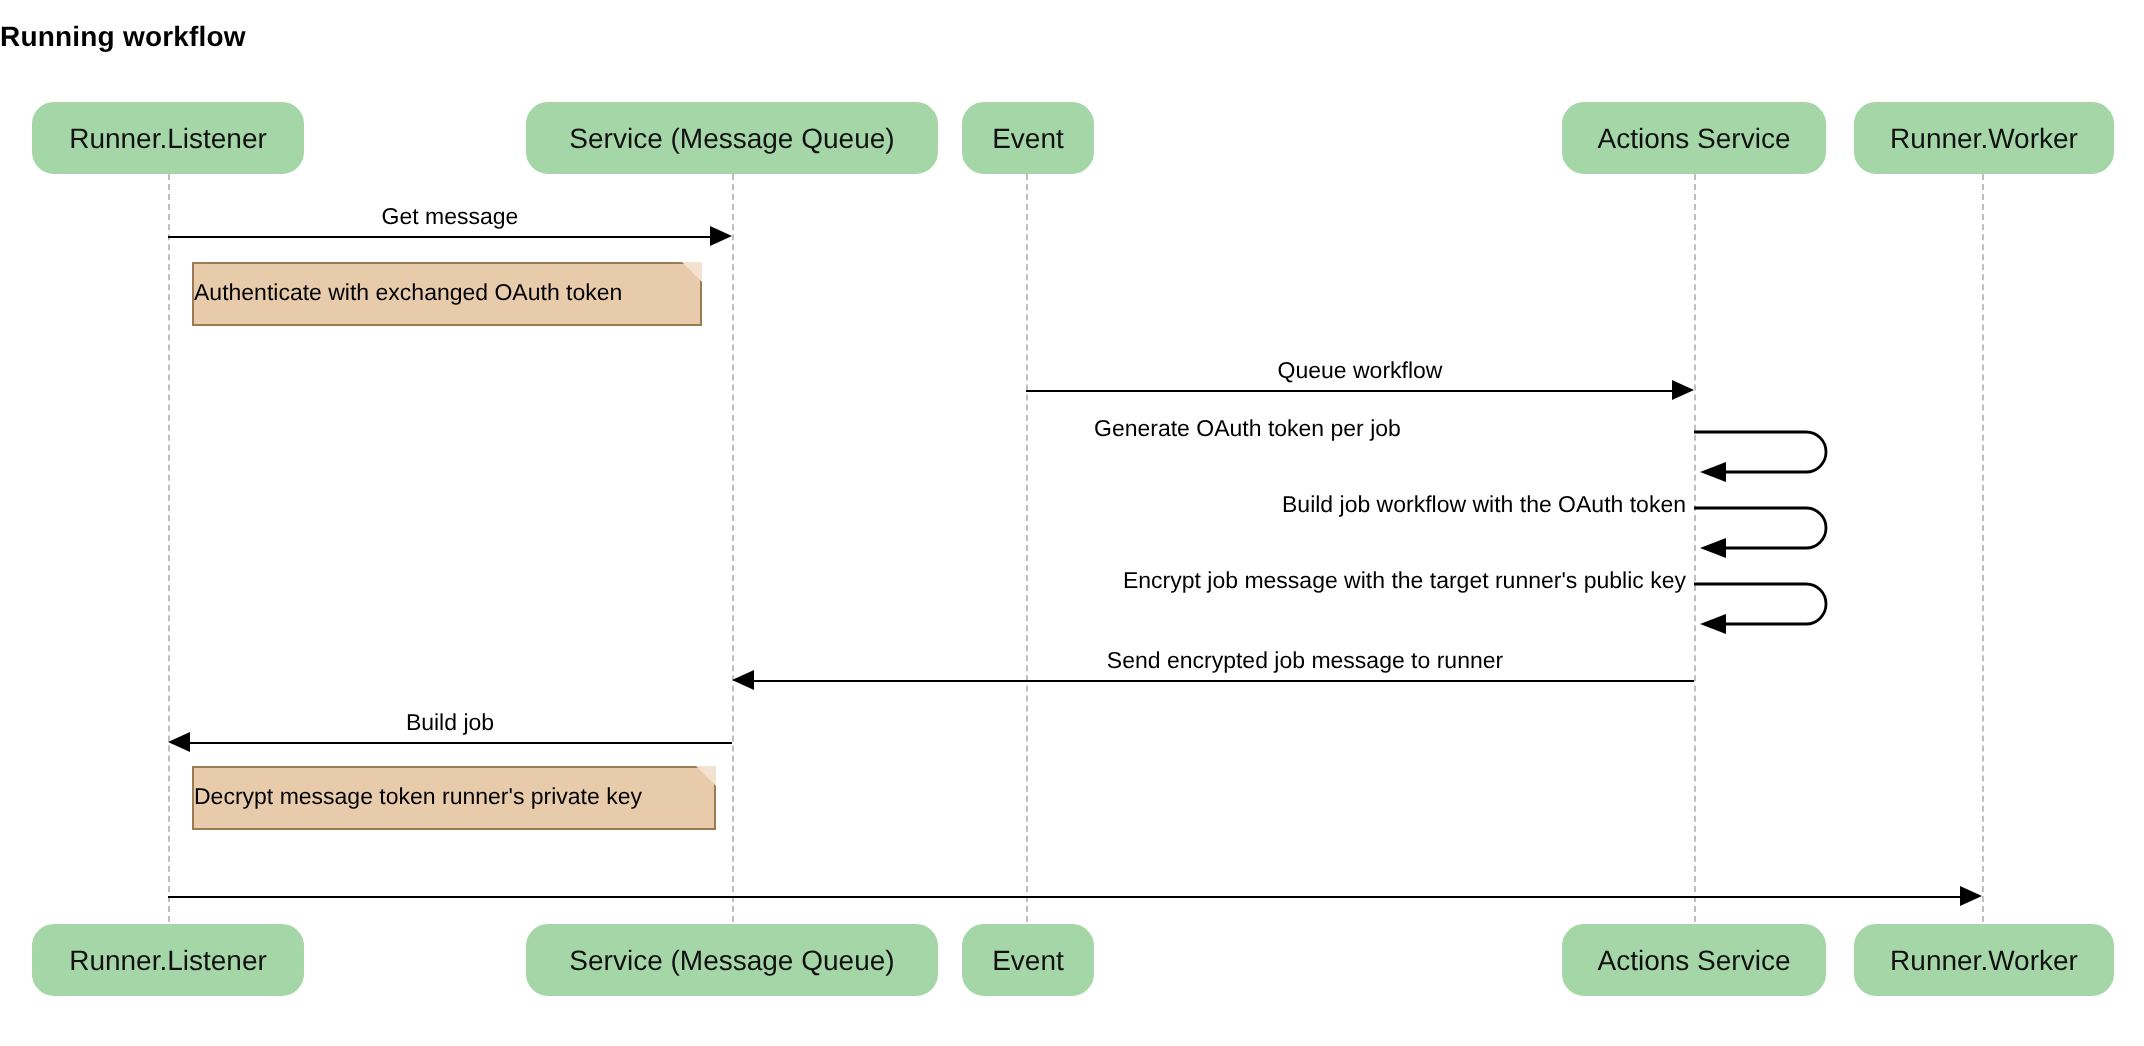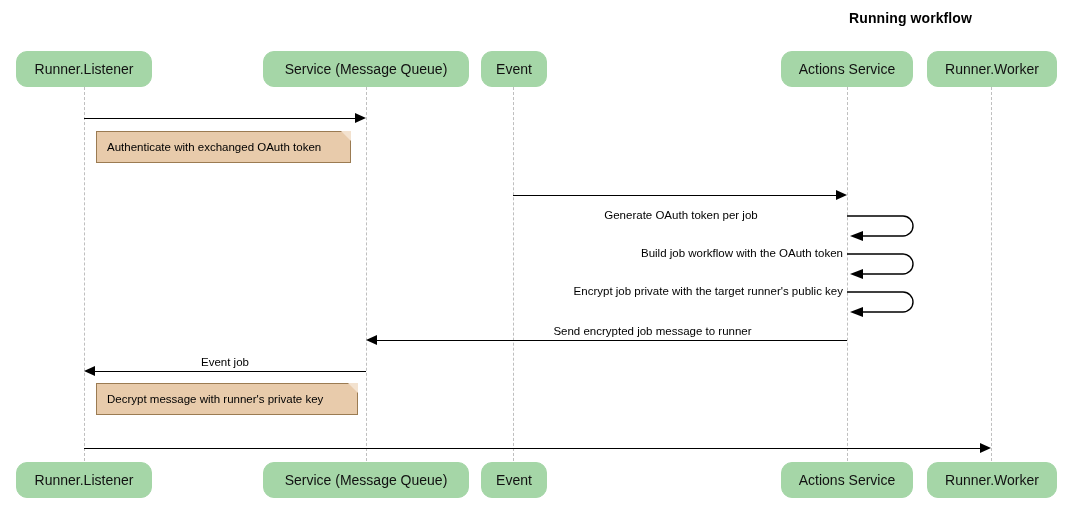--- a/index.html
+++ b/index.html
@@ -16,21 +16,21 @@
     width: 1072px;
     height: 523px;
     background: #ffffff;
     overflow: hidden;
   }
   .title {
     position: absolute;
     left: 0;
     top: 10px;
     width: 972px;
-    text-align: right;
+    text-align: left;
     font-size: 14px;
     font-weight: bold;
     color: #000000;
     letter-spacing: 0.1px;
   }
   .lifeline {
     position: absolute;
     width: 0;
     border-left: 1px dashed #bfbfbf;
     top: 87px;
@@ -76,21 +76,20 @@
   }
   .note {
     position: absolute;
     box-sizing: border-box;
     background: #e8cbab;
     border: 1px solid #9b7b52;
     font-size: 11.5px;
     color: #000000;
     height: 32px;
     line-height: 30px;
-    padding-left: 10px;
     white-space: nowrap;
   }
   .note-fold {
     position: absolute;
     right: -1px;
     top: -1px;
     width: 0;
     height: 0;
     border-left: 10px solid transparent;
     border-top: 10px solid #f3e2cf;
@@ -118,64 +117,66 @@
   <div class="participant" style="left:481px; top:51px; width:66px;">Event</div>
   <div class="participant" style="left:781px; top:51px; width:132px;">Actions Service</div>
   <div class="participant" style="left:927px; top:51px; width:130px;">Runner.Worker</div>
 
   <div class="participant" style="left:16px; top:462px; width:136px;">Runner.Listener</div>
   <div class="participant" style="left:263px; top:462px; width:206px;">Service (Message Queue)</div>
   <div class="participant" style="left:481px; top:462px; width:66px;">Event</div>
   <div class="participant" style="left:781px; top:462px; width:132px;">Actions Service</div>
   <div class="participant" style="left:927px; top:462px; width:130px;">Runner.Worker</div>
 
+  <div class="msg-label" style="left:84px; top:103px; width:282px;">Get message</div>
   <div class="msg-line" style="left:84px; top:118px; width:271px;"></div>
   <div class="arrowhead right" style="left:355px; top:113px;"></div>
 
+  <div class="msg-label" style="left:513px; top:180px; width:334px;">Queue workflow</div>
   <div class="msg-line" style="left:513px; top:195px; width:323px;"></div>
   <div class="arrowhead right" style="left:836px; top:190px;"></div>
 
-  <div class="msg-label" style="left:533px; top:209px; width:296px; text-align:center;">Generate OAuth token per job</div>
+  <div class="msg-label" style="left:547px; top:209px; width:296px; text-align:left;">Generate OAuth token per job</div>
   <div class="selfloop" style="left:847px; top:208px;">
     <svg width="80" height="36" viewBox="0 0 80 36">
       <path d="M0,8 L56,8 A10,10 0 0 1 56,28 L14,28" fill="none" stroke="#000000" stroke-width="1.4"></path>
       <polygon points="16,23 16,33 3,28" fill="#000000"></polygon>
     </svg>
   </div>
 
   <div class="msg-label" style="left:547px; top:247px; width:296px; text-align:right;">Build job workflow with the OAuth token</div>
   <div class="selfloop" style="left:847px; top:246px;">
     <svg width="80" height="36" viewBox="0 0 80 36">
       <path d="M0,8 L56,8 A10,10 0 0 1 56,28 L14,28" fill="none" stroke="#000000" stroke-width="1.4"></path>
       <polygon points="16,23 16,33 3,28" fill="#000000"></polygon>
     </svg>
   </div>
 
-  <div class="msg-label" style="left:500px; top:285px; width:343px; text-align:right;">Encrypt job private with the target runner's public key</div>
+  <div class="msg-label" style="left:500px; top:285px; width:343px; text-align:right;">Encrypt job message with the target runner's public key</div>
   <div class="selfloop" style="left:847px; top:284px;">
     <svg width="80" height="36" viewBox="0 0 80 36">
       <path d="M0,8 L56,8 A10,10 0 0 1 56,28 L14,28" fill="none" stroke="#000000" stroke-width="1.4"></path>
       <polygon points="16,23 16,33 3,28" fill="#000000"></polygon>
     </svg>
   </div>
 
   <div class="msg-label" style="left:366px; top:325px; width:481px;margin-left:46px;">Send encrypted job message to runner</div>
   <div class="msg-line" style="left:377px; top:340px; width:470px;"></div>
   <div class="arrowhead left" style="left:366px; top:335px;"></div>
 
-  <div class="msg-label" style="left:84px; top:356px; width:282px;">Event job</div>
+  <div class="msg-label" style="left:84px; top:356px; width:282px;">Build job</div>
   <div class="msg-line" style="left:95px; top:371px; width:271px;"></div>
   <div class="arrowhead left" style="left:84px; top:366px;"></div>
 
   <div class="msg-line" style="left:84px; top:448px; width:896px;"></div>
   <div class="arrowhead right" style="left:980px; top:443px;"></div>
 
   <div class="note" style="left:96px; top:131px; width:255px;">
     <span>Authenticate with exchanged OAuth token</span>
     <span class="note-fold"></span>
   </div>
 
   <div class="note" style="left:96px; top:383px; width:262px;">
-    <span>Decrypt message with runner's private key</span>
+    <span>Decrypt message token runner's private key</span>
     <span class="note-fold"></span>
   </div>
 
 </div>
 
 </body></html>

